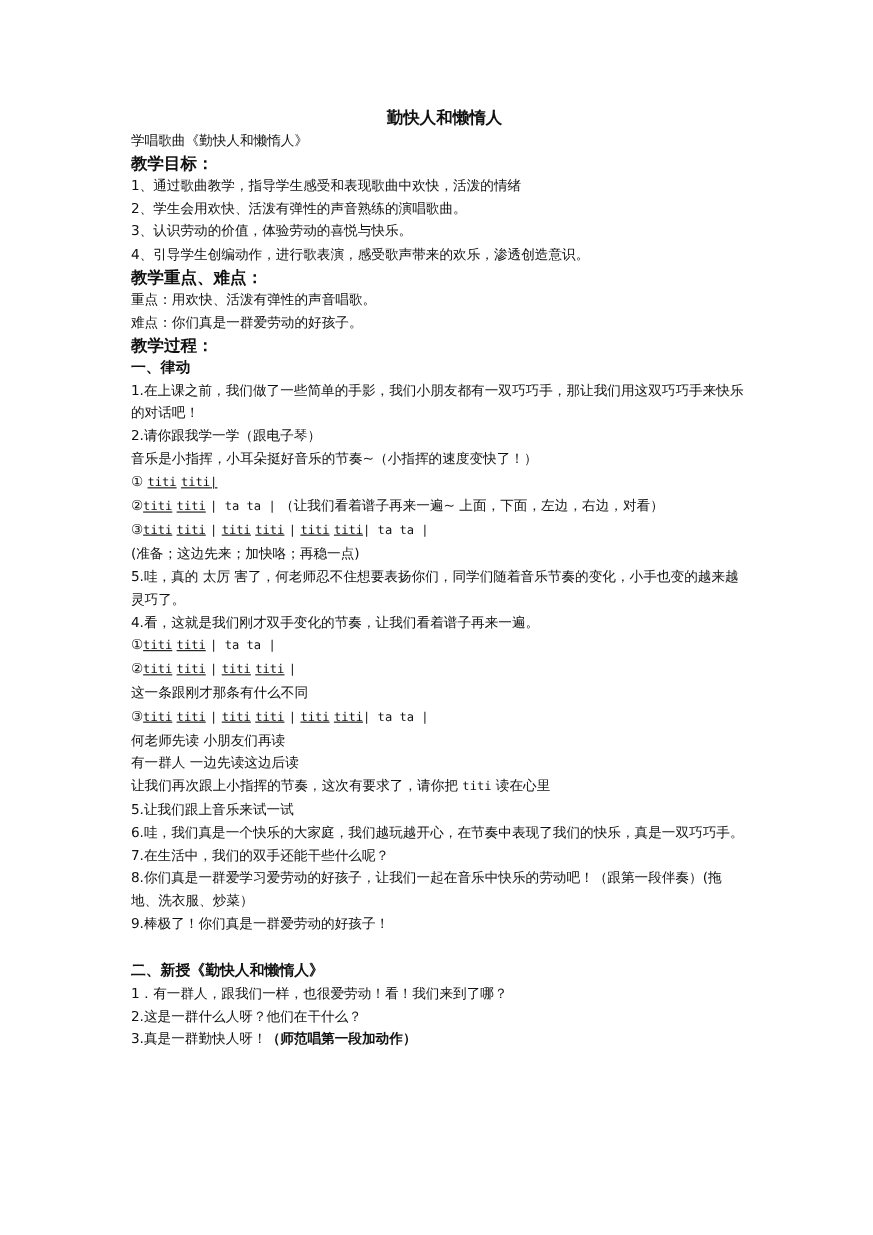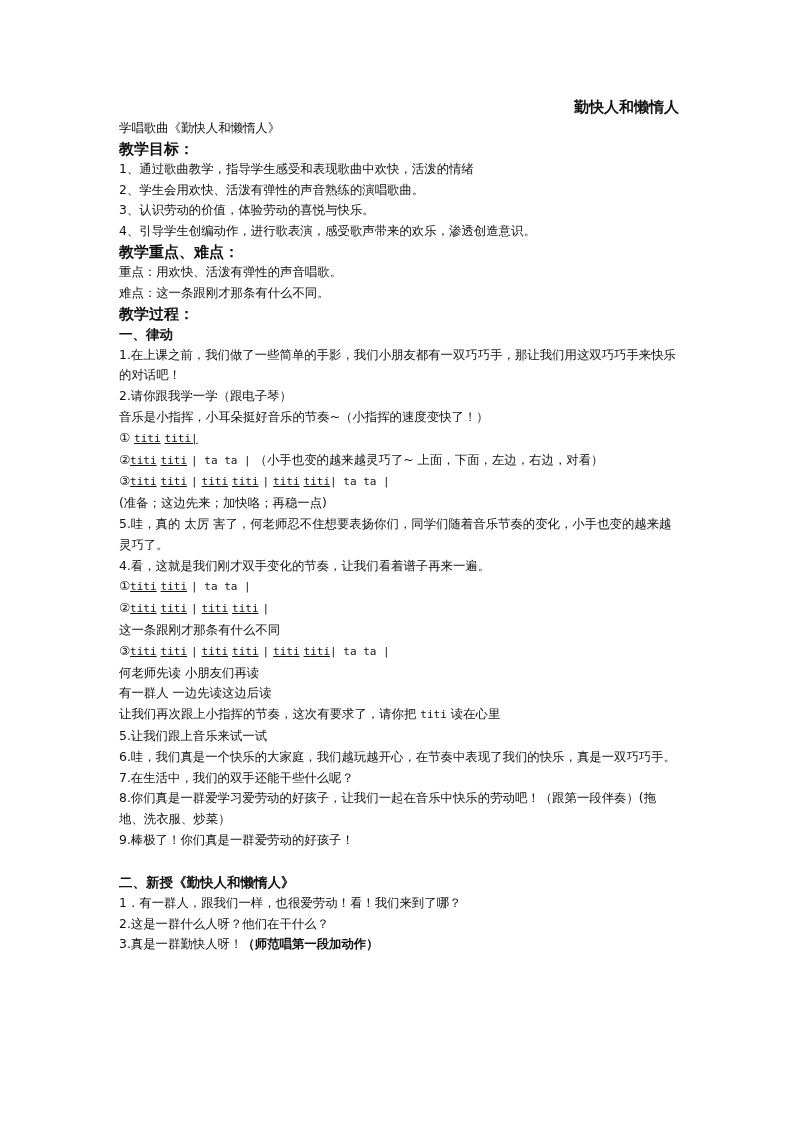--- a/index.html
+++ b/index.html
@@ -1,19 +1,19 @@
 <!DOCTYPE html>
 <html><head>
   <meta charset="utf-8">
   <style>
     html, body { margin: 0; padding: 0; background: #ffffff; }
     body { width: 794px; height: 1123px; position: relative; overflow: hidden;
            font-family: "DejaVu Sans", "Liberation Sans", sans-serif; color: #111; }
     .page { position: absolute; left: 119px; top: 96px; width: 560px; }
-    .title { text-align: right; font-weight: bold; font-size: 15px; line-height: 22px; margin-left: 10px; }
+    .title { text-align: center; font-weight: bold; font-size: 15px; line-height: 22px; margin-left: 10px; }
     .h { font-weight: bold; font-size: 15px; line-height: 20px; }
     .p { font-size: 12.4px; line-height: 20.8px; white-space: nowrap; }
     .wrap { white-space: normal; }
     .mono { font-family: "DejaVu Sans Mono", "Liberation Mono", monospace; font-size: 11px; }
     .u { text-decoration: underline; }
     .sec { font-weight: bold; font-size: 13.5px; line-height: 21px; }
     .gap { height: 21px; }
     .b { font-weight: bold; }
   </style>
 </head>
@@ -25,38 +25,38 @@
   <div class="p">学唱歌曲《勤快人和懒惰人》</div>
 
   <div class="h">教学目标：</div>
   <div class="p">1、通过歌曲教学，指导学生感受和表现歌曲中欢快，活泼的情绪</div>
   <div class="p">2、学生会用欢快、活泼有弹性的声音熟练的演唱歌曲。</div>
   <div class="p">3、认识劳动的价值，体验劳动的喜悦与快乐。</div>
   <div class="p">4、引导学生创编动作，进行歌表演，感受歌声带来的欢乐，渗透创造意识。</div>
 
   <div class="h">教学重点、难点：</div>
   <div class="p">重点：用欢快、活泼有弹性的声音唱歌。</div>
-  <div class="p">难点：这一条跟刚才那条有什么不同。</div>
+  <div class="p">难点：你们真是一群爱劳动的好孩子。</div>
 
   <div class="h">教学过程：</div>
   <div class="sec">一、律动</div>
   <div class="p wrap">1.在上课之前，我们做了一些简单的手影，我们小朋友都有一双巧巧手，那让我们用这双巧巧手来快乐的对话吧！</div>
   <div class="p">2.请你跟我学一学（跟电子琴）</div>
   <div class="p">音乐是小指挥，小耳朵挺好音乐的节奏~（小指挥的速度变快了！）</div>
 
   <div class="p">
     <span>①</span>
     <span class="mono u">titi</span>
     <span class="mono u">titi</span><span class="mono u">|</span>
   </div>
   <div class="p">
     <span>②</span><span class="mono u">titi</span>
     <span class="mono u">titi</span>
     <span class="mono">| ta ta |</span>
-    <span>（小手也变的越来越灵巧了~ 上面，下面，左边，右边，对看）</span>
+    <span>（让我们看着谱子再来一遍~ 上面，下面，左边，右边，对看）</span>
   </div>
   <div class="p">
     <span>③</span><span class="mono u">titi</span>
     <span class="mono u">titi</span> <span class="mono">|</span>
     <span class="mono u">titi</span>
     <span class="mono u">titi</span> <span class="mono">|</span>
     <span class="mono u">titi</span>
     <span class="mono u">titi</span><span class="mono">| ta ta |</span>
   </div>
   <div class="p">(准备；这边先来；加快咯；再稳一点)</div>

